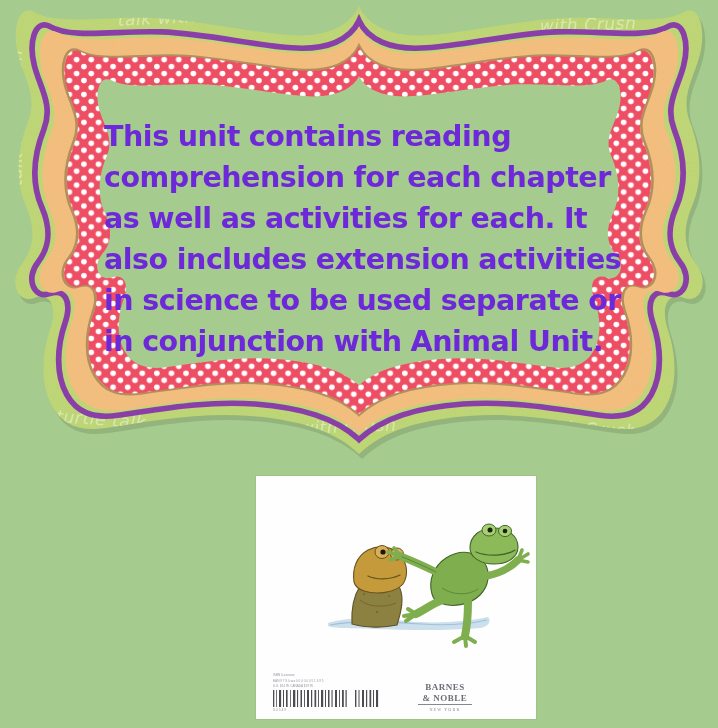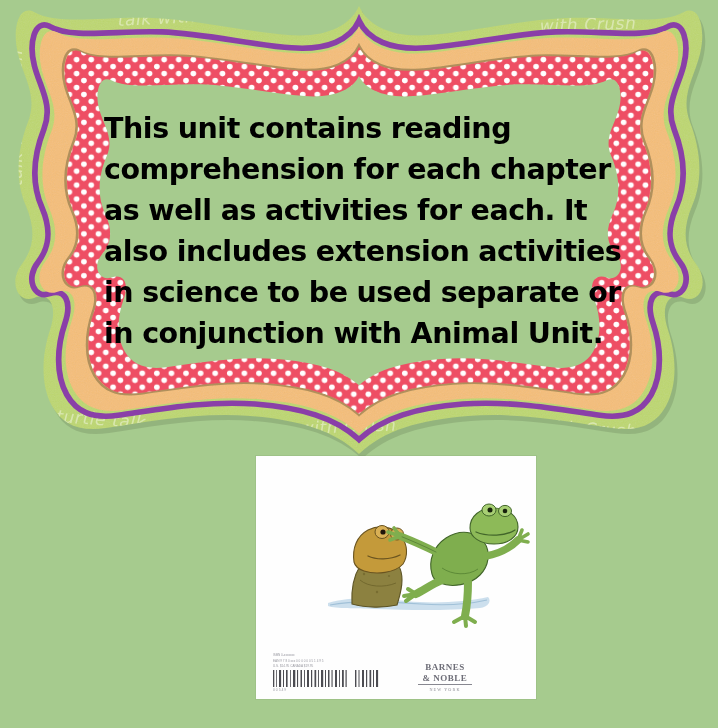--- a/index.html
+++ b/index.html
@@ -37,36 +37,36 @@
     font-style:italic;
     fill:#ffffff;
     opacity:.42;
     letter-spacing:.6px;
   }
 
   
   #body-text{
     position:absolute;
     left:104px;
-    top:108px;
+    top:116px;
     width:520px;
     font-family:"DejaVu Sans", sans-serif;
     font-weight:bold;
     font-size:28.5px;
     line-height:41px;
     letter-spacing:-0.45px;
-    color:#000000;
+    color:#6d28d9;
     word-spacing:-0.5px;
   }
 
   
   #book-photo{
     position:absolute;
     left:256px;
-    top:456px;
+    top:476px;
     width:280px;
     height:243px;
     background:#f97316;
     box-shadow:0 0 0 1px rgba(0,0,0,.045);
     overflow:hidden;
   }
   #book-photo svg{ display:block; width:280px; height:243px; }
 
   .bn-name{
     font-family:"Liberation Serif", serif;

